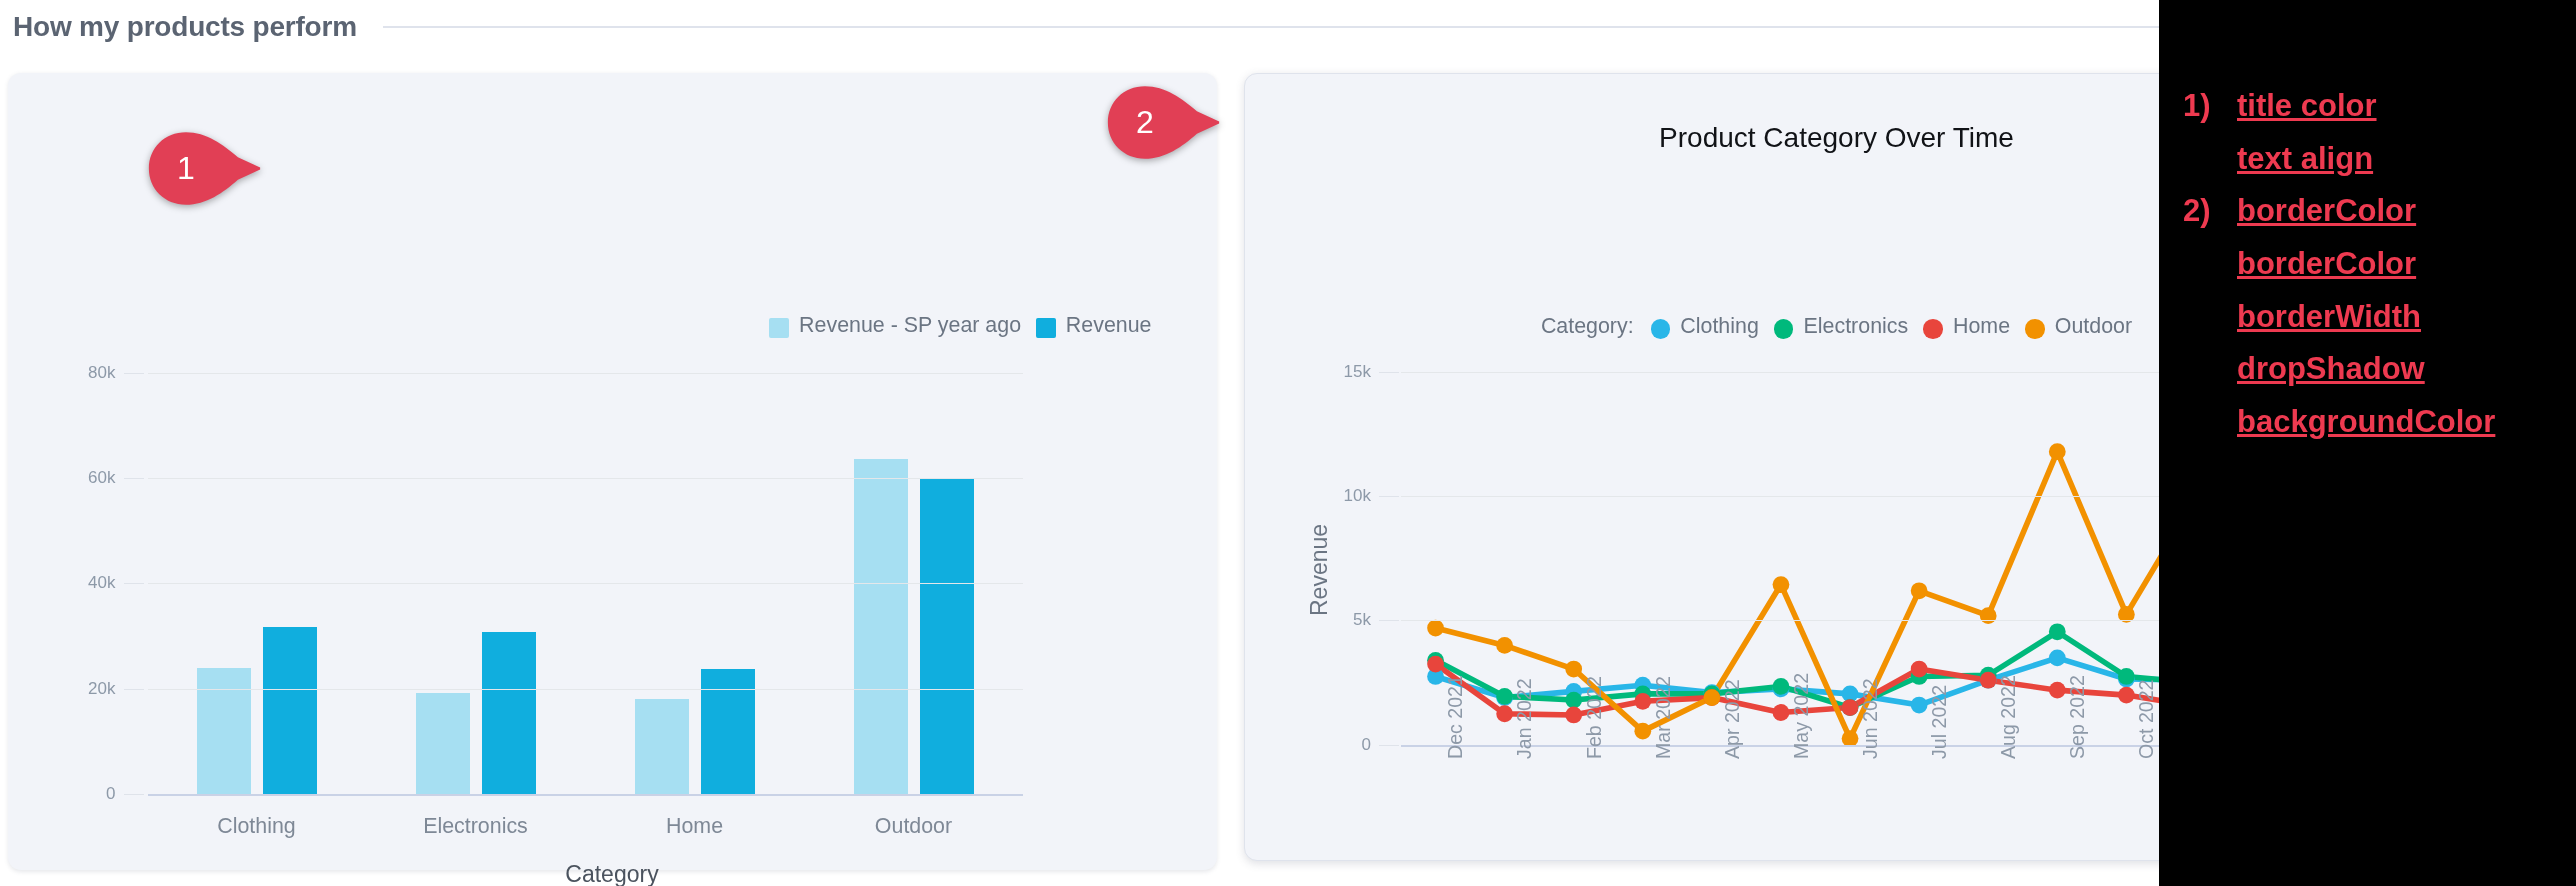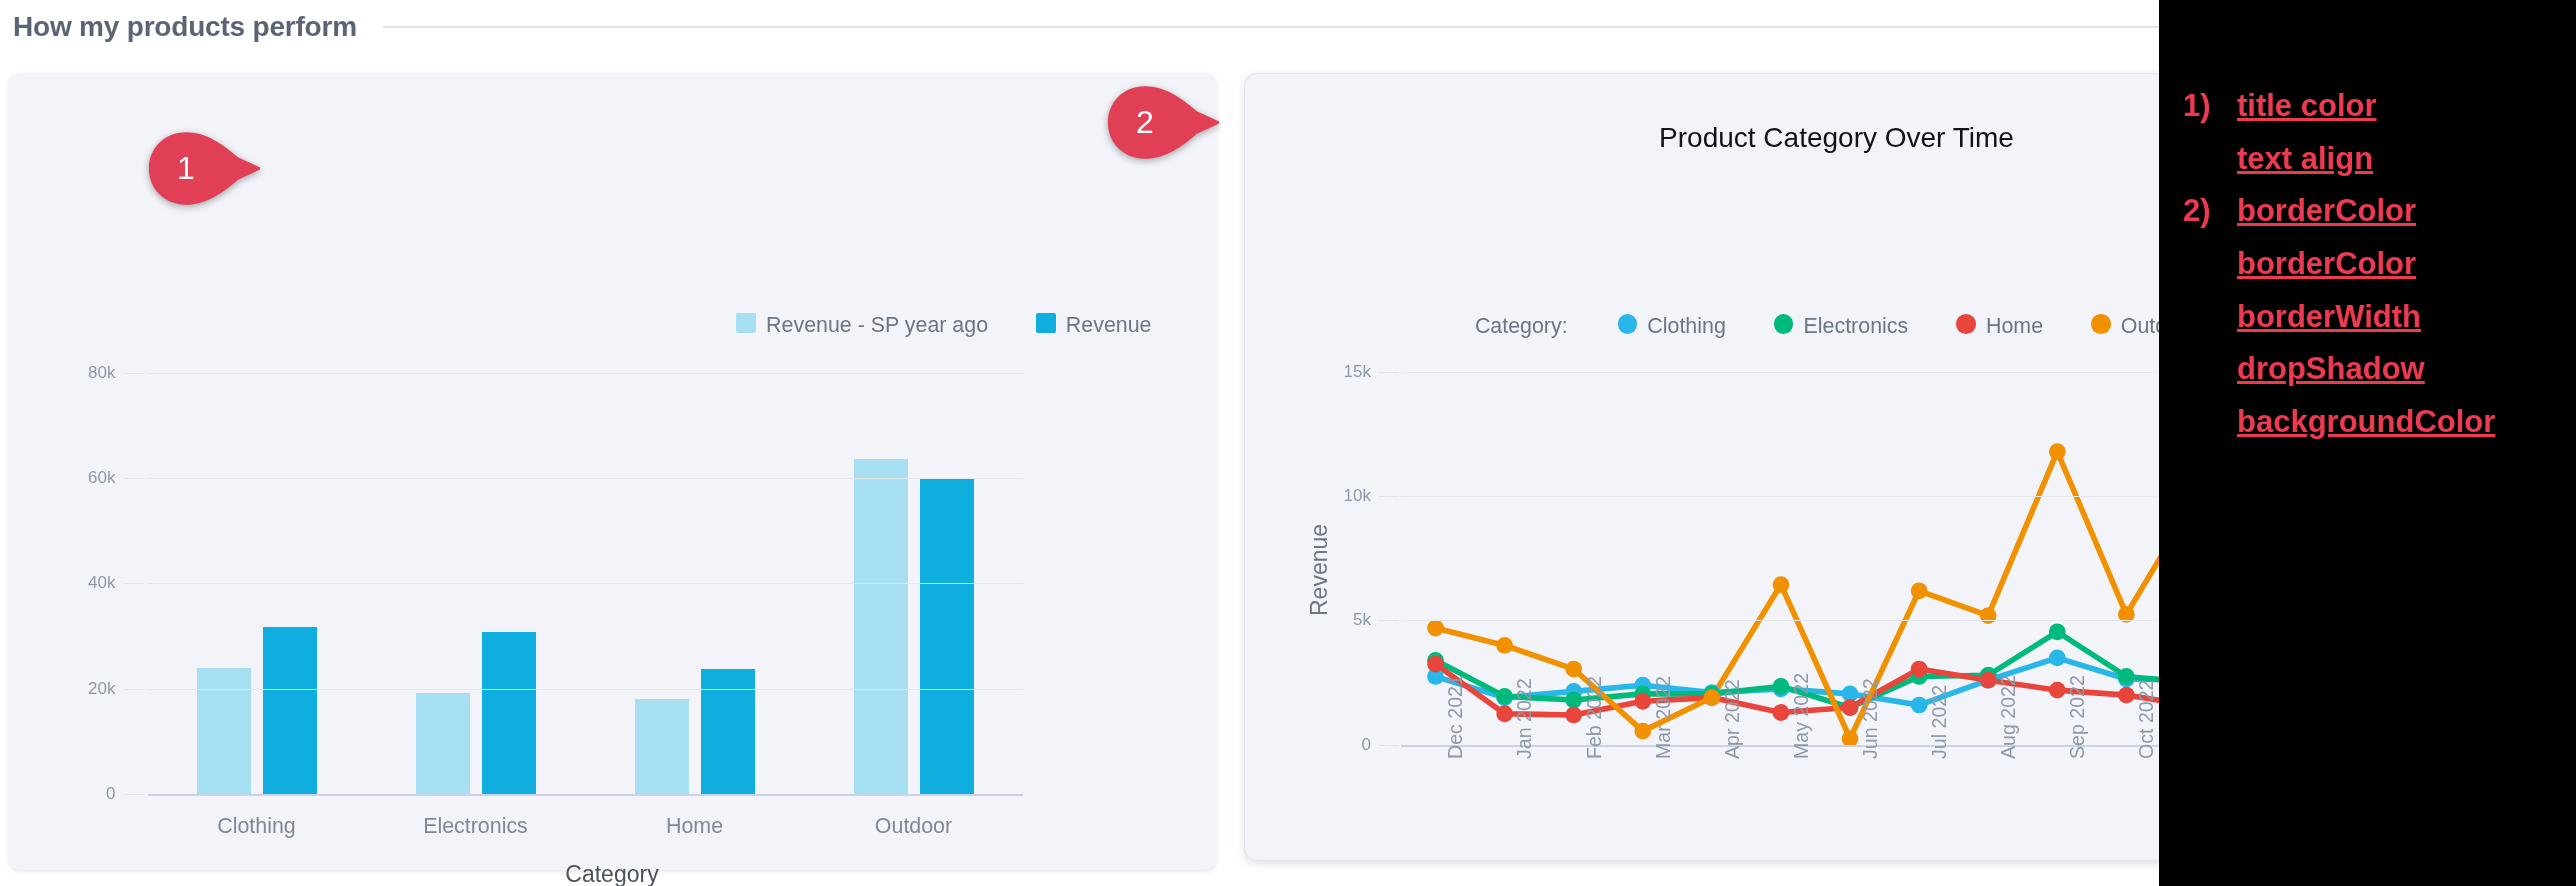--- a/index.html
+++ b/index.html
@@ -49,21 +49,21 @@
   }
   #card-bar .chart-title { text-align: center; }
 
   
   .legend {
     position: absolute; display: flex; align-items: center;
     gap: 15px; font-size: 21.4px; color: #6b7583;
   }
   #legend-bar { right: 65px; top: 240px; }
   #legend-line { left: 0; right: 0; top: 240px; justify-content: center; }
-  .legend-item { display: flex; align-items: flex-start; gap: 10.2px; white-space: nowrap; margin-left: 33px; }
+  .legend-item { display: flex; align-items: flex-end; gap: 10.2px; white-space: nowrap; }
   .legend-swatch-sq { width: 19.6px; height: 19.6px; border-radius: 1.9px; }
   .legend-swatch-dot { width: 19.6px; height: 19.6px; border-radius: 50%; }
   .legend-prefix { color: #6b7583; margin-right: 1.9px; }
 
   
   .plot { position: absolute; }
   .gridline { position: absolute; height: 0.9px; background: #e4e7ea; width: 100%; left: 0; }
   .gridline.axis { background: #c9d2e6; height: 1.9px; }
   .ytick {
     position: absolute; right: 0; font-size: 17px; color: #8d99a8;

